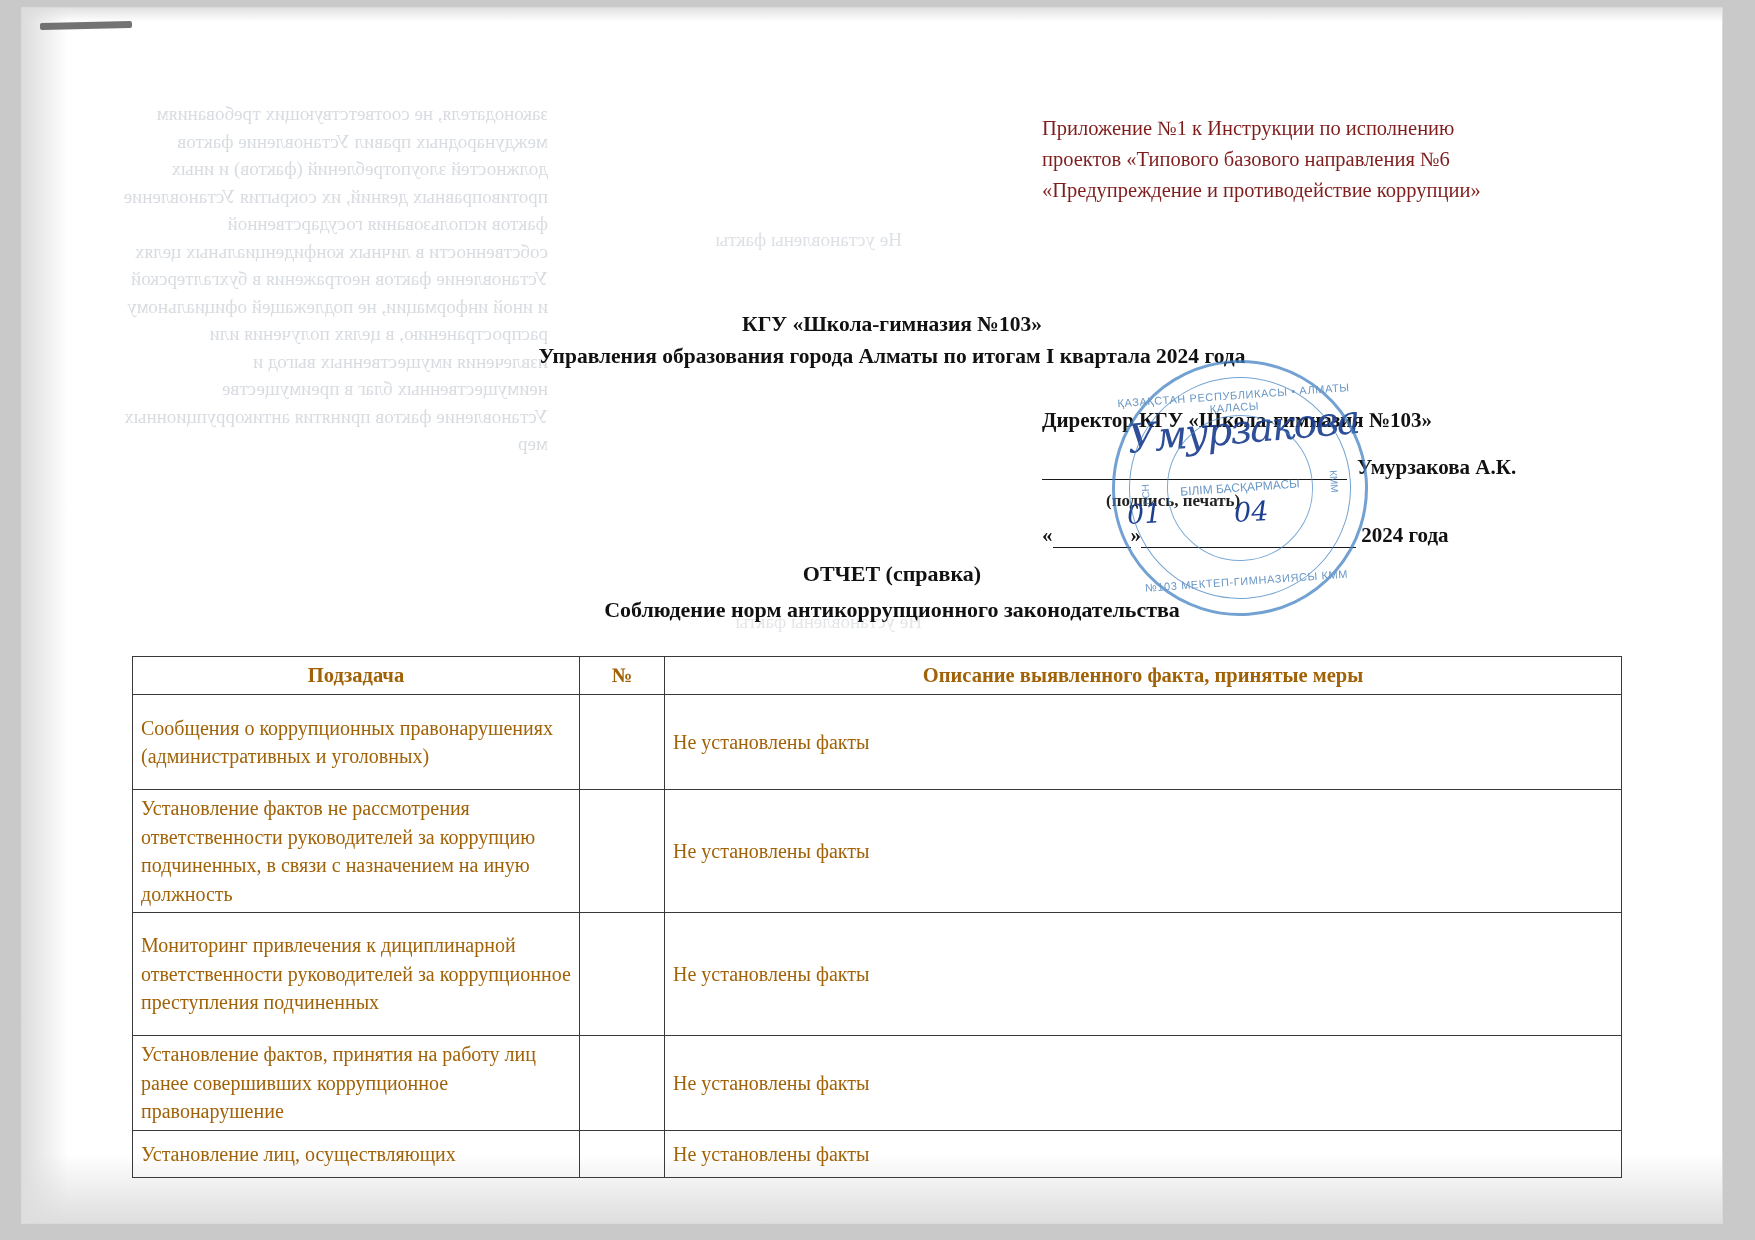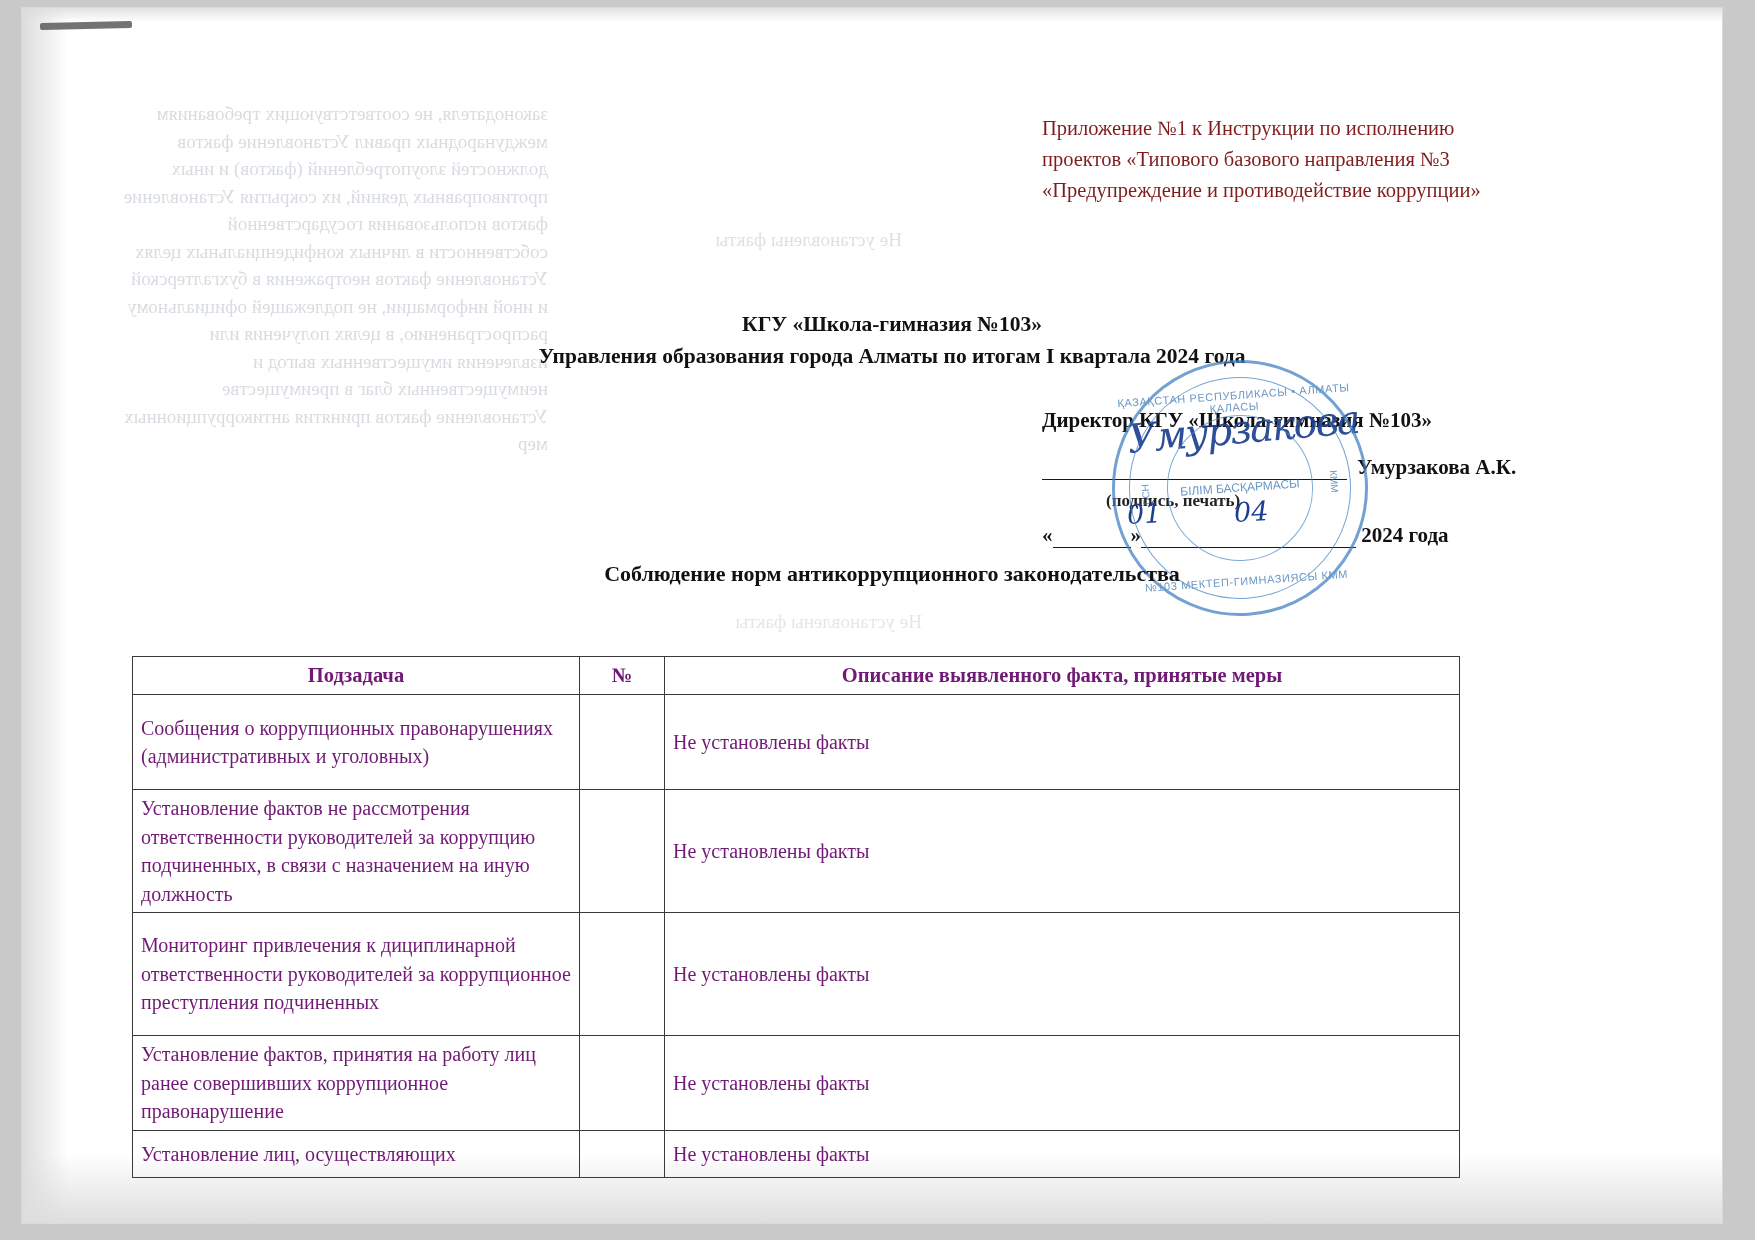--- a/index.html
+++ b/index.html
@@ -283,24 +283,24 @@
     font-size: 22px;
     line-height: 36px;
     color: #111;
   }
 
   
   table.report {
     position: absolute;
     left: 110px;
     top: 648px;
-    width: 1328px;
+    width: 1490px;
     border-collapse: collapse;
     font-size: 20px;
-    color: #701a75;
+    color: #a16207;
   }
   table.report th,
   table.report td {
     border: 1.3px solid #3a3a3a;
     padding: 4px 8px;
     vertical-align: middle;
   }
   table.report th {
     text-align: center;
     font-weight: bold;
@@ -338,21 +338,21 @@
   <div class="ghost">законодателя, не соответствующих требованиям международных правил
 Установление фактов должностей злоупотреблений (фактов) и иных противоправных деяний, их сокрытия
 Установление фактов использования государственной собственности в личных конфиденциальных целях
 Установление фактов неотражения в бухгалтерской и иной информации, не подлежащей официальному распространению, в целях получения или извлечения имущественных выгод и неимущественных благ в преимуществе
 Установление фактов принятия антикоррупционных мер</div>
   <div class="ghost2">Не установлены факты</div>
   <div class="ghost3">Не установлены факты</div>
 
   <div class="appendix">
     <div>Приложение №1 к Инструкции по исполнению</div>
-    <div>проектов «Типового базового направления №3</div>
+    <div>проектов «Типового базового направления №6</div>
     <div>«Предупреждение и противодействие коррупции»</div>
   </div>
 
   <div class="org-title">
     <div>КГУ «Школа-гимназия №103»</div>
     <div>Управления образования города Алматы по итогам I квартала 2024 года</div>
   </div>
 
   <div class="sign-block">
     <div class="sign-title">Директор КГУ «Школа-гимназия №103»</div>
@@ -371,20 +371,21 @@
 
   <div class="stamp">
     <div class="stamp-text-top">ҚАЗАҚСТАН РЕСПУБЛИКАСЫ • АЛМАТЫ ҚАЛАСЫ</div>
     <div class="stamp-center">БІЛІМ БАСҚАРМАСЫ</div>
     <div class="stamp-text-bottom">№103 МЕКТЕП-ГИМНАЗИЯСЫ КММ</div>
     <div class="stamp-side-l">БСН</div>
     <div class="stamp-side-r">КММ</div>
   </div>
 
   <div class="report-heading">
+    <div>ОТЧЕТ (справка)</div>
     <div>Соблюдение норм антикоррупционного законодательства</div>
   </div>
 
   <table class="report">
     <thead>
       <tr>
         <th class="subtask">Подзадача</th>
         <th class="num">№</th>
         <th>Описание выявленного факта, принятые меры</th>
       </tr>

